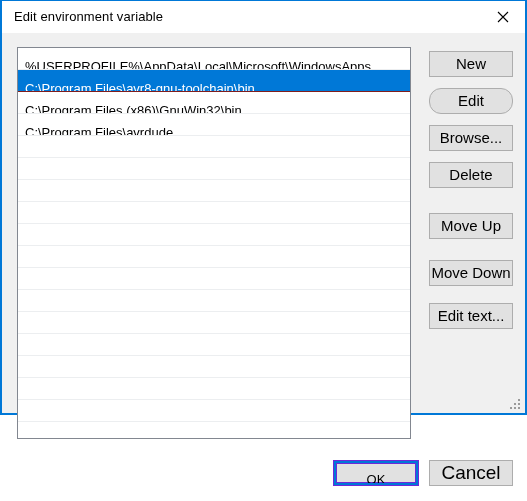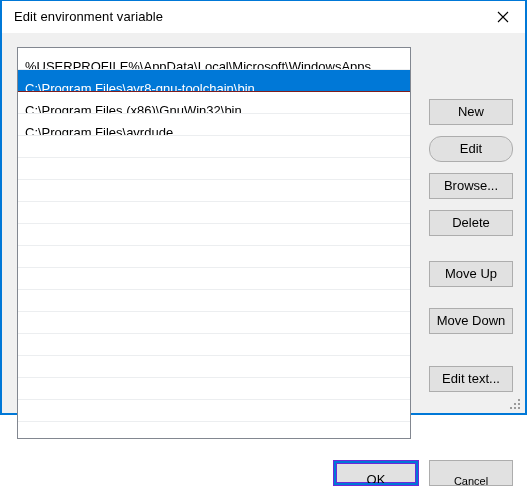--- a/index.html
+++ b/index.html
@@ -116,37 +116,36 @@
   
   .side-button {
     position: absolute;
     left: 427px;
     width: 84px;
     height: 26px;
     box-sizing: border-box;
     background: #e1e1e1;
     border: 1px solid #adadad;
     font-family: "Liberation Sans", sans-serif;
-    font-size: 13px;
+    font-size: 15px;
     color: #000000;
     text-align: center;
     line-height: 24px;
     cursor: default;
     white-space: nowrap;
     overflow: hidden;
     padding: 0;
-    margin-top: 48px;
   }
   #btn-new        { top: 18px; }
   #btn-edit       { top: 55px; border-radius: 12px; }
   #btn-browse     { top: 92px; }
   #btn-delete     { top: 129px; }
   #btn-move-up    { top: 180px; }
   #btn-move-down  { top: 227px; }
-  #btn-edit-text  { top: 285px; }
+  #btn-edit-text  { top: 270px; }
 
   
   #btn-ok {
     position: absolute;
     left: 331px;
     top: 427px;
     width: 86px;
     height: 26px;
     box-sizing: border-box;
     background: #e1e1e1;
@@ -164,26 +163,26 @@
   #btn-cancel {
     position: absolute;
     left: 427px;
     top: 427px;
     width: 84px;
     height: 26px;
     box-sizing: border-box;
     background: #e1e1e1;
     border: 1px solid #adadad;
     font-family: "Liberation Sans", sans-serif;
-    font-size: 11px;
+    font-size: 19px;
     color: #000000;
     text-align: center;
     line-height: 24px;
     cursor: default;
-    padding: 8px;
+    padding: 0;
   }
 
   
   #resize-grip {
     position: absolute;
     right: 4px;
     bottom: 3px;
     width: 11px;
     height: 11px;
     cursor: nwse-resize;

